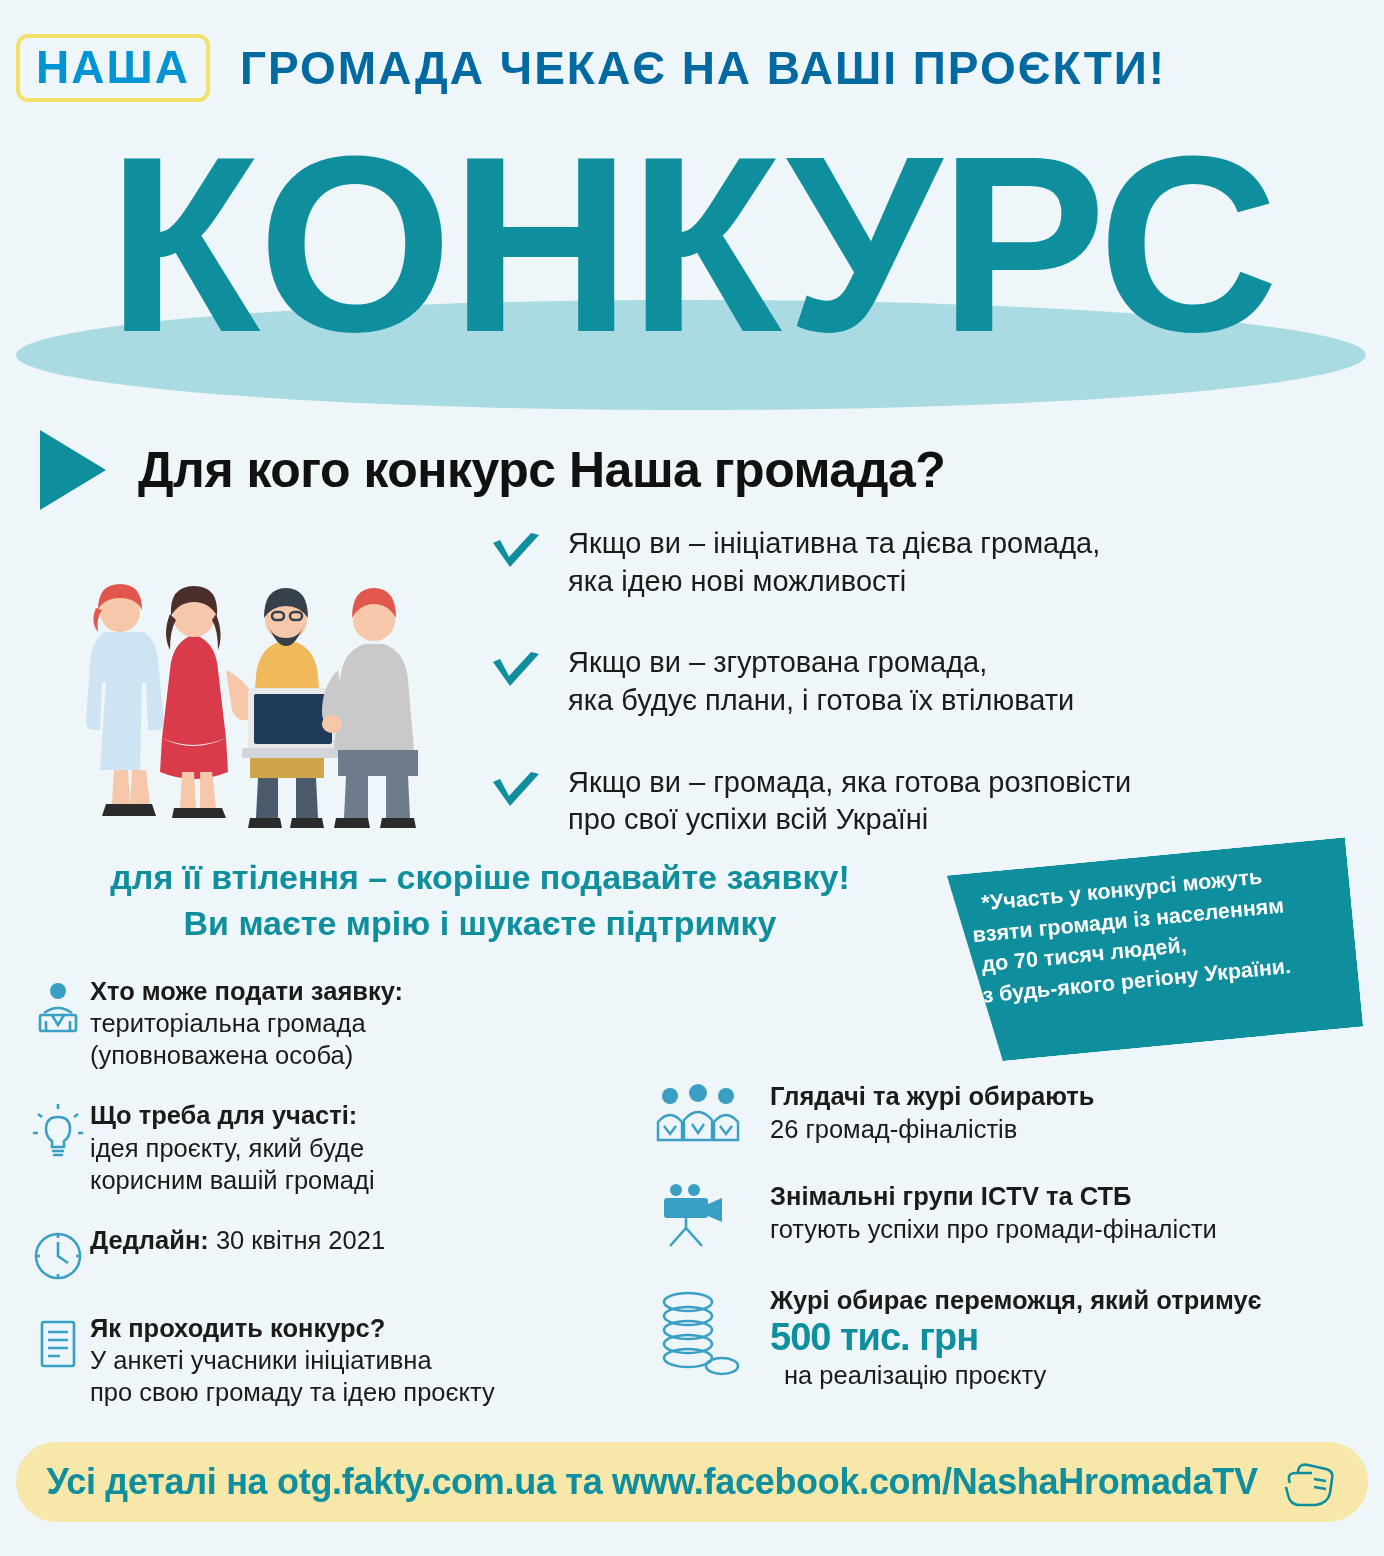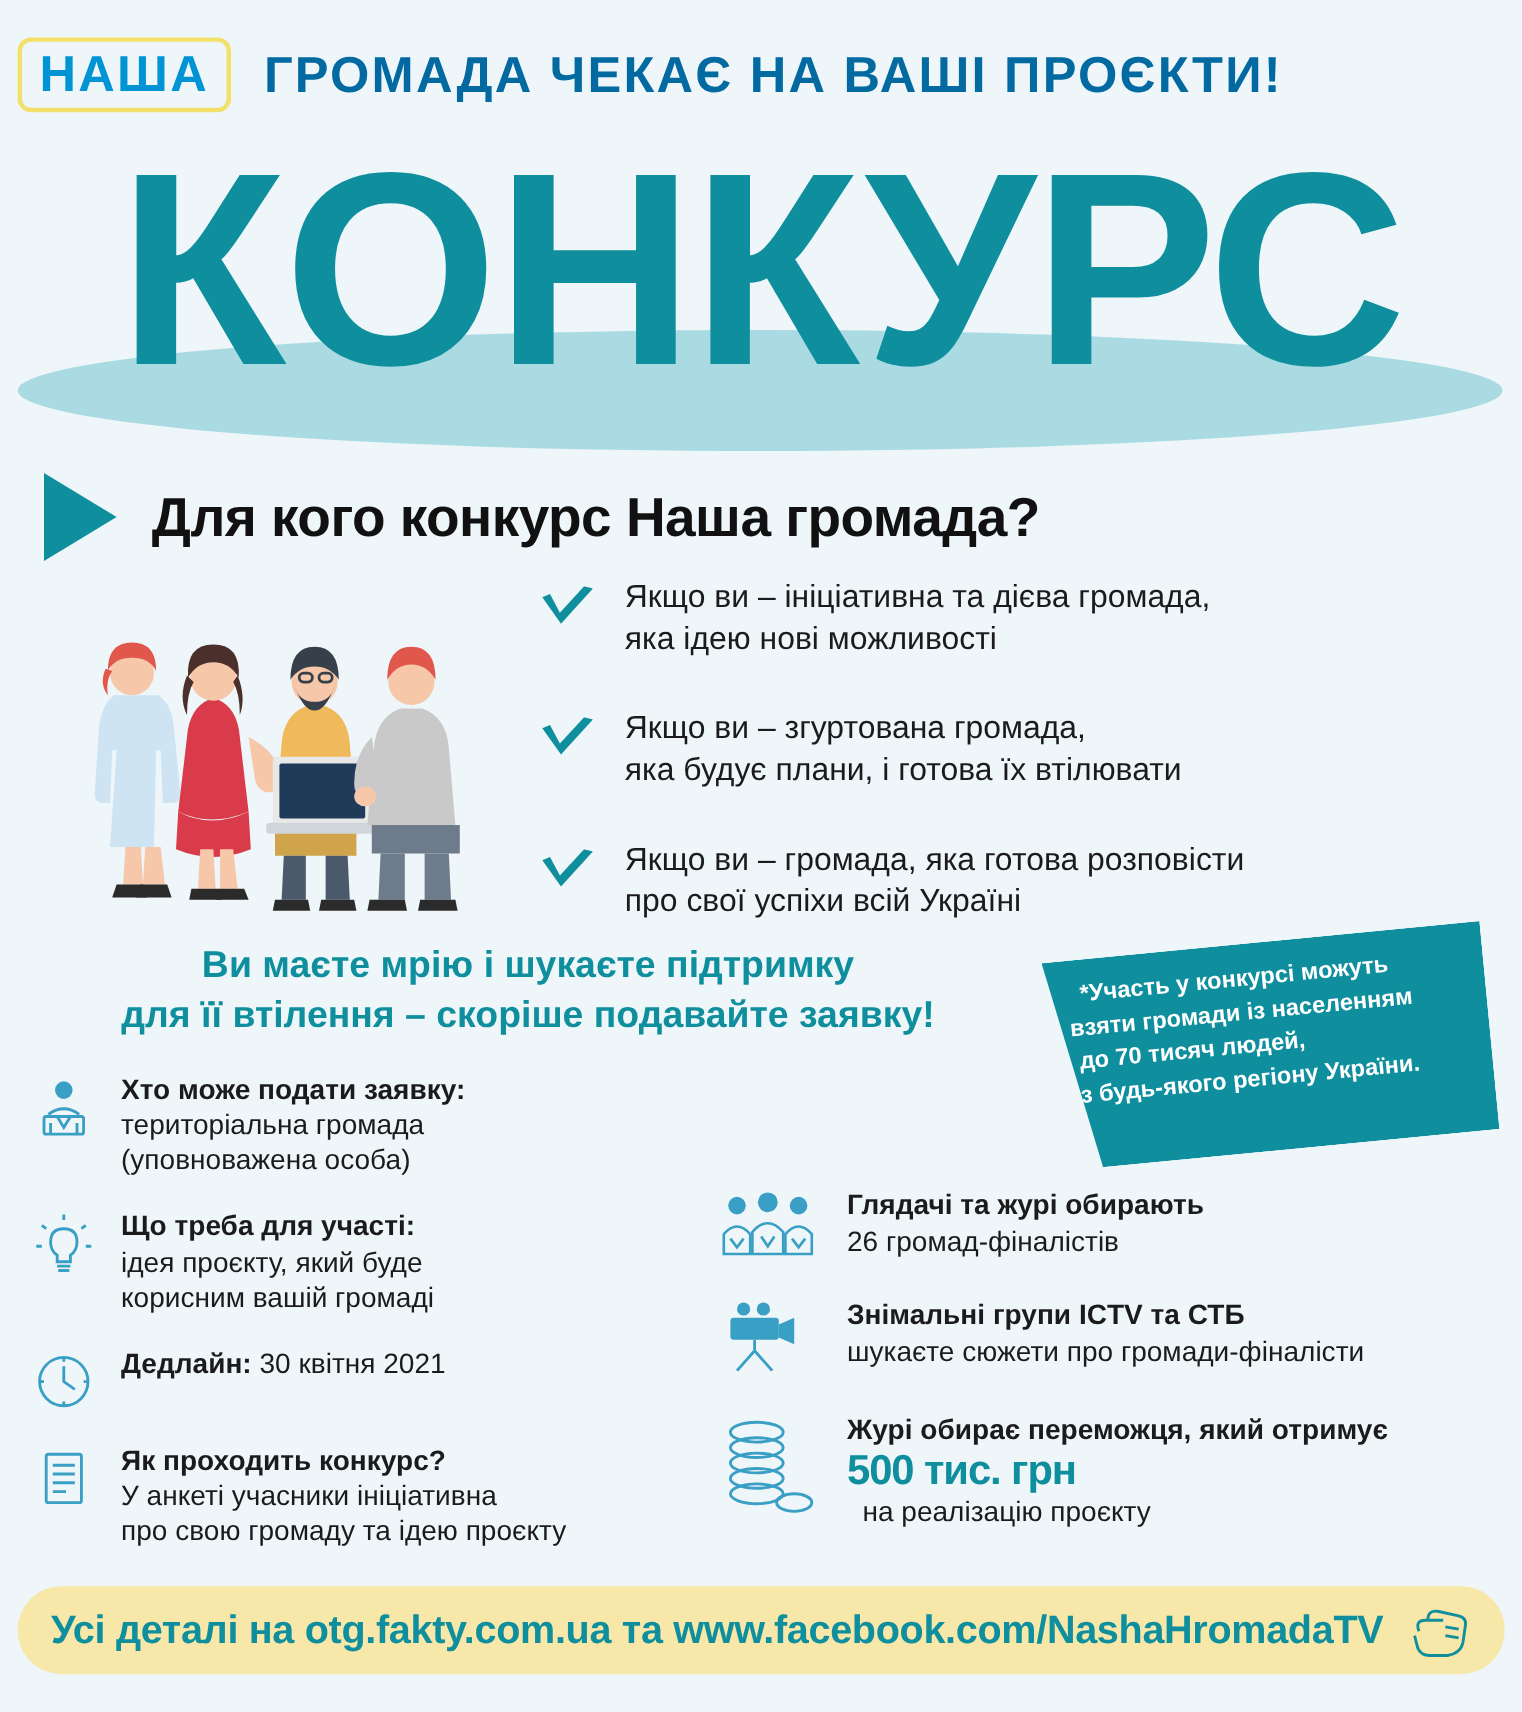--- a/index.html
+++ b/index.html
@@ -119,21 +119,20 @@
   .note .line { white-space: nowrap; }
   .note .l1 { margin-left: 14px; }
   .note .l2 { margin-left: 2px; }
   .note .l3 { margin-left: 8px; }
   .note .l4 { margin-left: 0px; }
 
   
   .left-col { position: absolute; top: 975px; left: 30px; width: 620px; }
   .info {
     display: flex;
-    gap: 20px;
     margin-bottom: 28px;
   }
   .info .ic { flex: 0 0 60px; padding-top: 4px; }
   .info .tx { font-size: 25.5px; line-height: 1.26; }
   .info .tx b { font-weight: bold; }
   .info .tx .muted { font-weight: normal; }
 
   
   .right-col { position: absolute; top: 1080px; left: 650px; width: 720px; }
   .rinfo { display: flex; gap: 24px; margin-bottom: 34px; }
@@ -263,22 +262,22 @@
         <svg width="52" height="40" viewBox="0 0 52 40">
             <path d="M3 10 L20 34 L49 2 L41 0 L19 24 L10 7 Z" fill="#0f8f9e"></path>
           </svg>
       </div>
       <div class="check-text" style="white-space:pre-line">Якщо ви – громада, яка готова розповісти
 про свої успіхи всій Україні</div>
     </div>
   </div>
 
   <div class="dream">
+    <div>для її втілення – скоріше подавайте заявку!</div>
     <div>Ви маєте мрію і шукаєте підтримку</div>
-    <div>для її втілення – скоріше подавайте заявку!</div>
   </div>
 
   <div class="note">
     <div class="line l1">*Участь у конкурсі можуть</div>
     <div class="line l2">взяти громади із населенням</div>
     <div class="line l3">до 70 тисяч людей,</div>
     <div class="line l4">із будь-якого регіону України.</div>
   </div>
 
   <div class="left-col">
@@ -369,21 +368,21 @@
         <svg width="96" height="68" viewBox="0 0 96 68" fill="none" stroke="#3a9fc4" stroke-width="2.6">
           <circle cx="26" cy="8" r="6" fill="#3a9fc4" stroke="none"></circle>
           <circle cx="44" cy="8" r="6" fill="#3a9fc4" stroke="none"></circle>
           <rect x="14" y="16" width="44" height="20" rx="3" fill="#3a9fc4" stroke="none"></rect>
           <path d="M58 22 l14 -6 l0 24 l-14 -6z" fill="#3a9fc4" stroke="none"></path>
           <path d="M36 36 l0 10 M36 46 l-16 18 M36 46 l16 18"></path>
         </svg>
       </div>
       <div class="tx">
         <span class="hd">Знімальні групи ICTV та СТБ</span>
-        <span>шукаєте сюжети про громади-фіналісти</span>
+        <span>готують успіхи про громади-фіналісти</span>
       </div>
     </div>
 
     <div class="rinfo">
       <div class="ic">
         <svg width="96" height="100" viewBox="0 0 96 100" fill="none" stroke="#3a9fc4" stroke-width="2.6">
           <ellipse cx="38" cy="16" rx="24" ry="9"></ellipse>
           <ellipse cx="38" cy="30" rx="24" ry="9"></ellipse>
           <ellipse cx="38" cy="44" rx="24" ry="9"></ellipse>
           <ellipse cx="38" cy="58" rx="24" ry="9"></ellipse>

